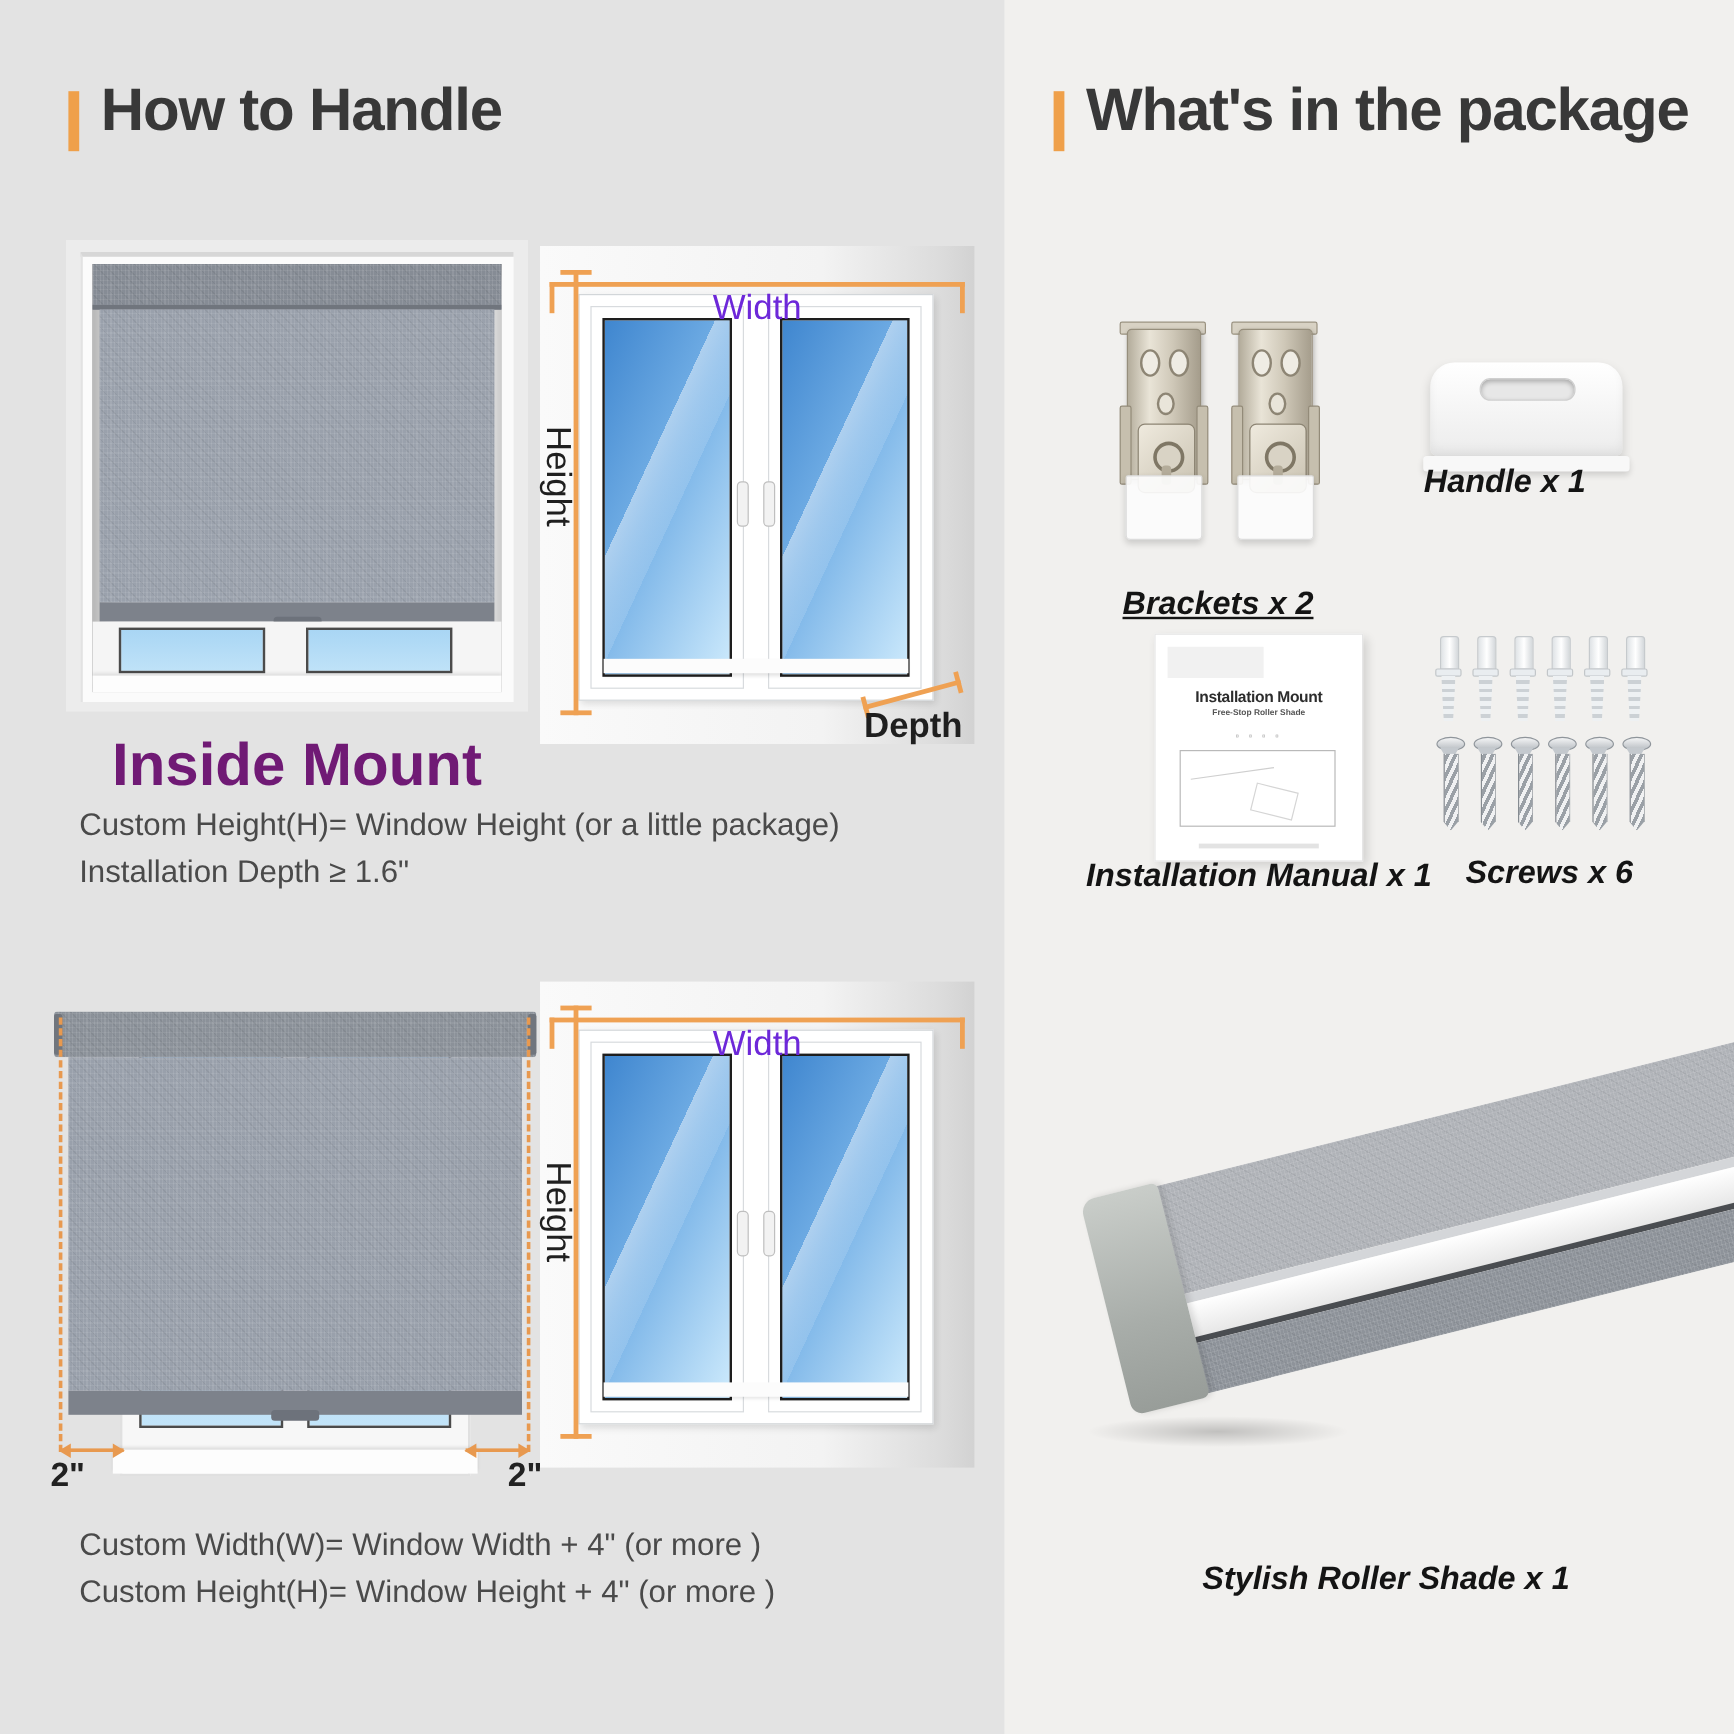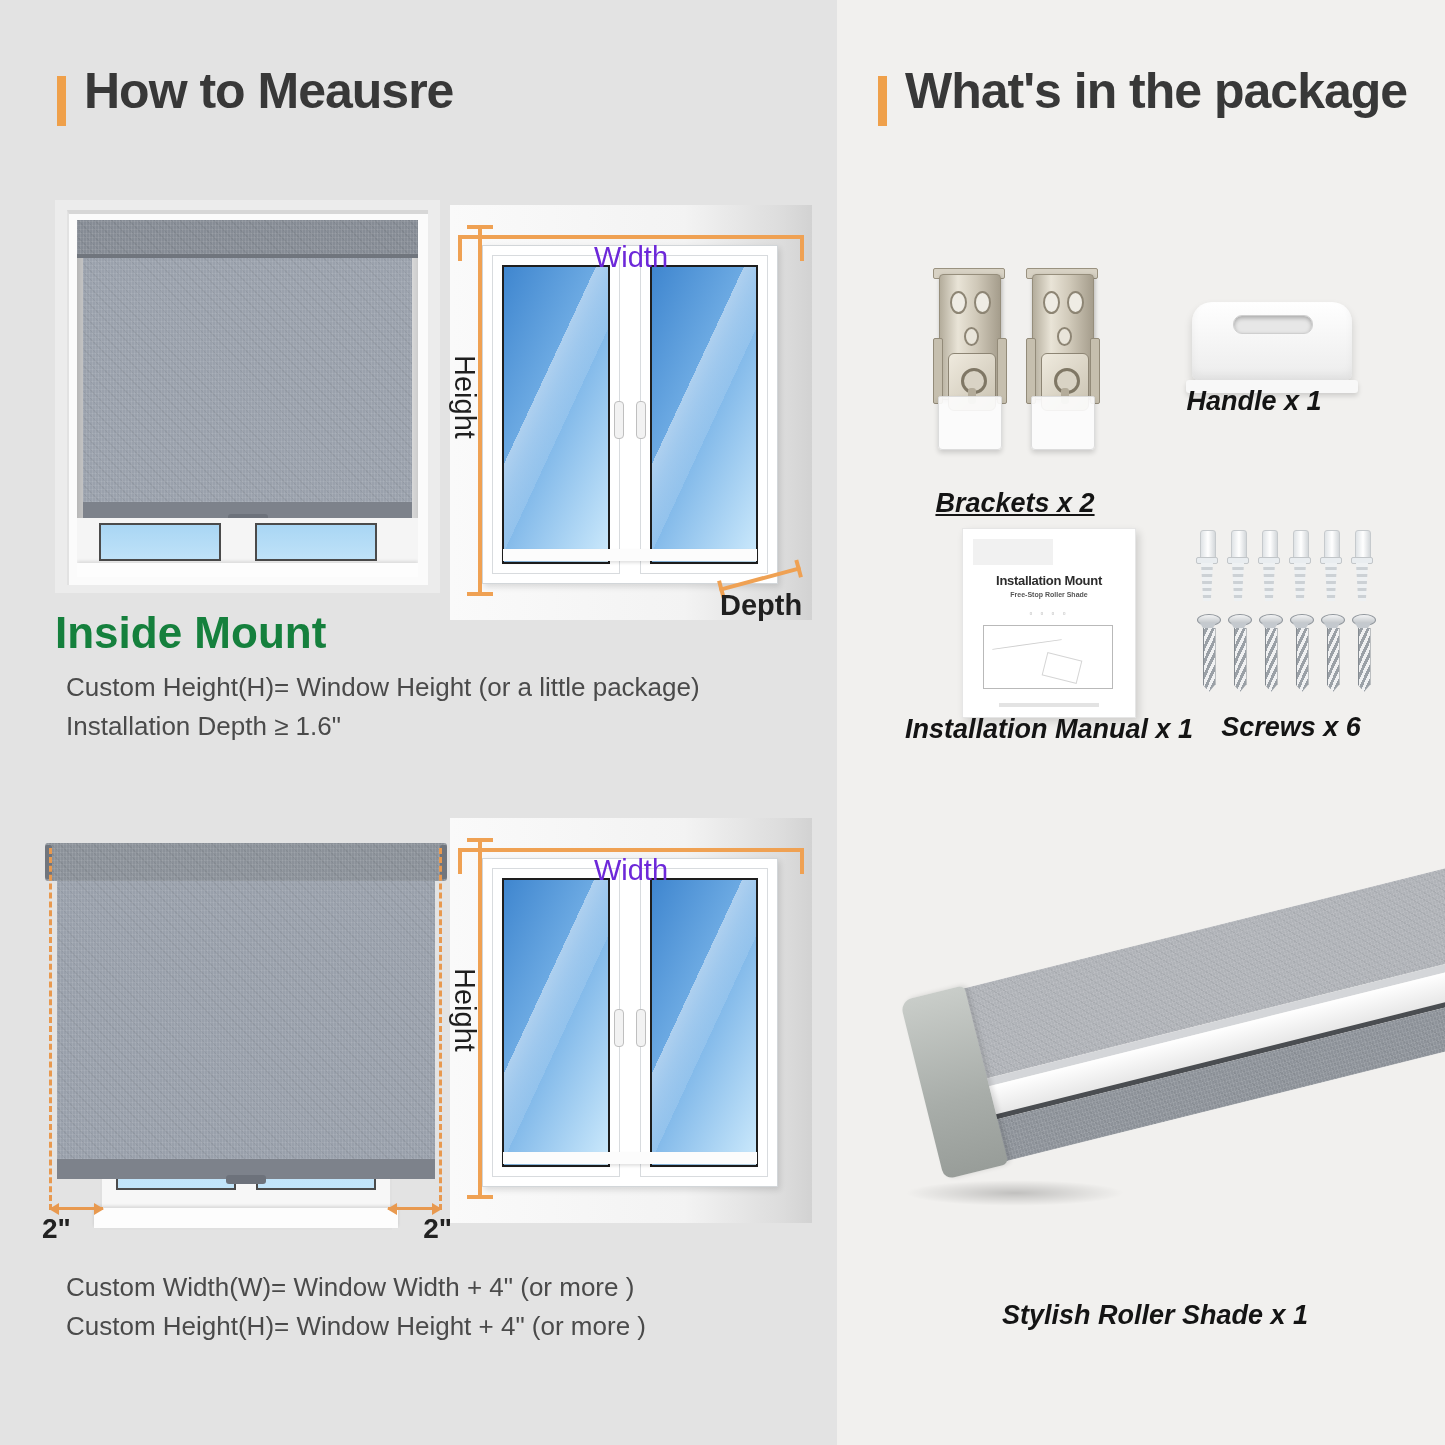--- a/index.html
+++ b/index.html
@@ -78,21 +78,21 @@
   .os-dash.dl{left:9px;} .os-dash.dr{right:10px;}
   .os-arrow{position:absolute;top:392px;width:53px;height:3px;background:#e8994f;}
   .os-arrow.al{left:10px;} .os-arrow.ar{right:11px;}
   .ah{position:absolute;width:0;height:0;border-top:6px solid transparent;border-bottom:6px solid transparent;top:-4.5px;}
   .ah.hl{left:-1px;border-right:10px solid #e8994f;}
   .ah.hr{right:-1px;border-left:10px solid #e8994f;}
   .os-2{position:absolute;top:398px;font-size:28px;font-weight:bold;color:#222;}
   .os-2.tl{left:2px;} .os-2.tr{right:0px;}
 
   
-  .mount-h{position:absolute;font-size:44px;font-weight:bold;color:#15803d;text-align:left;}
+  .mount-h{position:absolute;font-size:50px;font-weight:bold;color:#701a75;text-align:center;}
   .mh1{left:55px;width:385px;top:608px;}
   .mh2{left:40px;width:412px;top:1240px;}
   .info{position:absolute;left:66px;font-size:26px;color:#4a4a4a;line-height:39px;}
   .info1{top:668px;} .info2{top:1268px;}
   .info p{margin:0;}
 
   
   .lbl{position:absolute;font-size:27px;font-weight:bold;font-style:italic;color:#141414;text-align:center;white-space:nowrap;}
 
   .bracket{position:absolute;top:268px;width:74px;height:182px;}
@@ -166,21 +166,21 @@
   .lbl-roller{left:990px;top:1300px;width:330px;}
 </style>
 </head>
 <body>
 
 <div class="canvas">
 
   <section class="panel panel-left">
 
     <div class="hdr-bar" style="left:57px;top:76px;"></div>
-    <h1 class="hdr-title" style="left:84px;top:62px;margin:0;">How to Meausre</h1>
+    <h1 class="hdr-title" style="left:84px;top:62px;margin:0;">How to Handle</h1>
 
     <div class="ws">
       <div class="ws-bevel"></div>
       <div class="ws-recess">
         <div class="ws-cassette linen"></div>
         <div class="ws-fabric linen"></div>
         <div class="ws-bottombar">
           <div class="ws-tab"></div>
         </div>
         <div class="ws-window">

